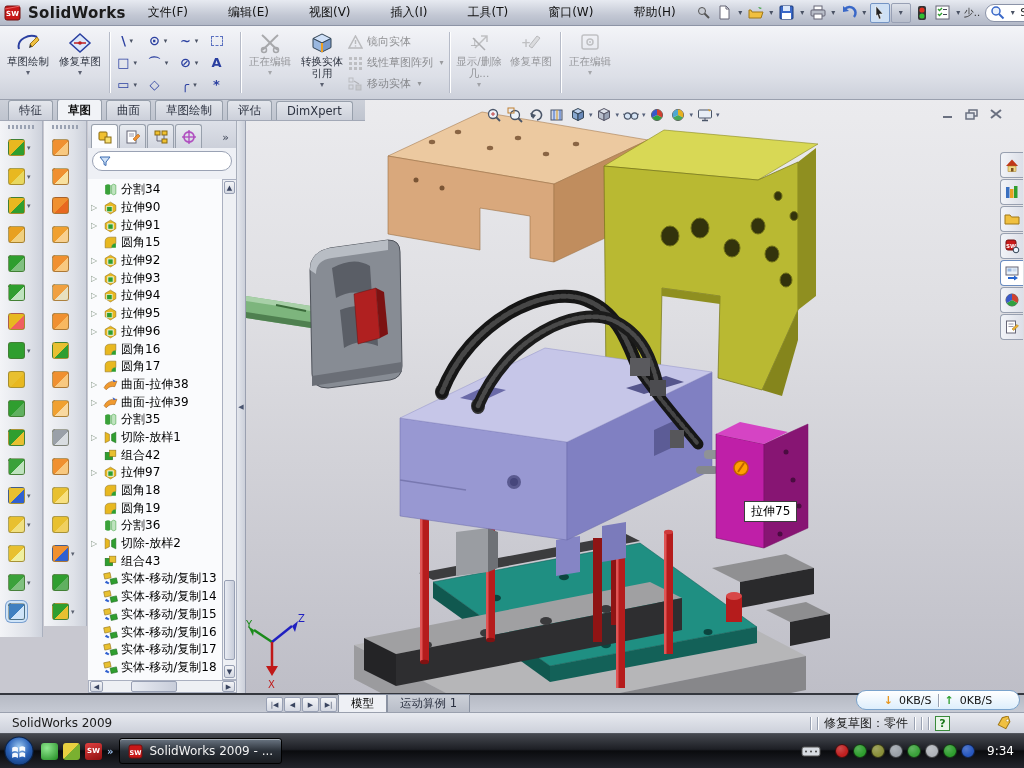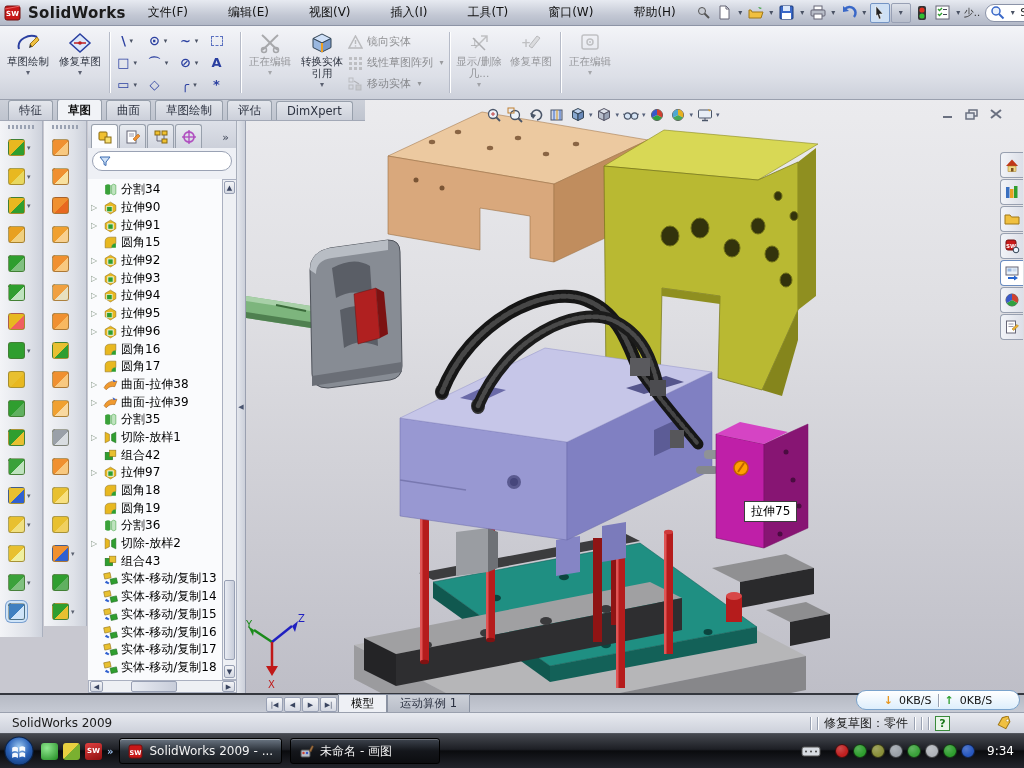--- a/index.html
+++ b/index.html
@@ -1224,31 +1224,20 @@
   <div id="taskbuttons" style="display:flex;align-items:center">
       <div class="task-btn active">
      <span>
           <svg width="15" height="15" viewBox="0 0 15 15">
             <rect x="1" y="1" width="13" height="13" rx="2" fill="#c81818" stroke="#701010"></rect>
             <text x="7.5" y="10.5" font-size="6.5" font-weight="bold" fill="#fff" text-anchor="middle">SW</text>
           </svg>
         </span>
      <span>SolidWorks 2009 - ...</span>
       </div>
-      <div class="task-btn ">
-     <span>
-          <svg width="15" height="15" viewBox="0 0 15 15">
-            <rect x="2" y="6" width="9" height="7" rx="1" fill="#b8bdc8" stroke="#555"></rect>
-            <circle cx="4.5" cy="9" r="1.2" fill="#d04030"></circle>
-            <circle cx="8" cy="9" r="1.2" fill="#3858c8"></circle>
-            <path d="M10,7 L13,1.5 L14.5,2.5 L12,8 Z" fill="#a07040" stroke="#604020" stroke-width=".5"></path>
-          </svg>
-        </span>
-     <span>未命名 - 画图</span>
-      </div>
     </div>
   <div id="tray">
     <svg id="kbd" width="20" height="13" viewBox="0 0 20 13">
         <rect x="1" y="2" width="18" height="9" rx="2" fill="#d8dce2" stroke="#555"></rect>
         <circle cx="5" cy="6.5" r="1" fill="#444"></circle>
         <circle cx="10" cy="6.5" r="1" fill="#444"></circle>
         <circle cx="15" cy="6.5" r="1" fill="#444"></circle>
       </svg>
     <span id="trayicons" style="display:flex;gap:4px">
         <span class="tray-i" style="background:radial-gradient(circle at 35% 30%, #fff3, transparent 60%), #c02020"></span>

